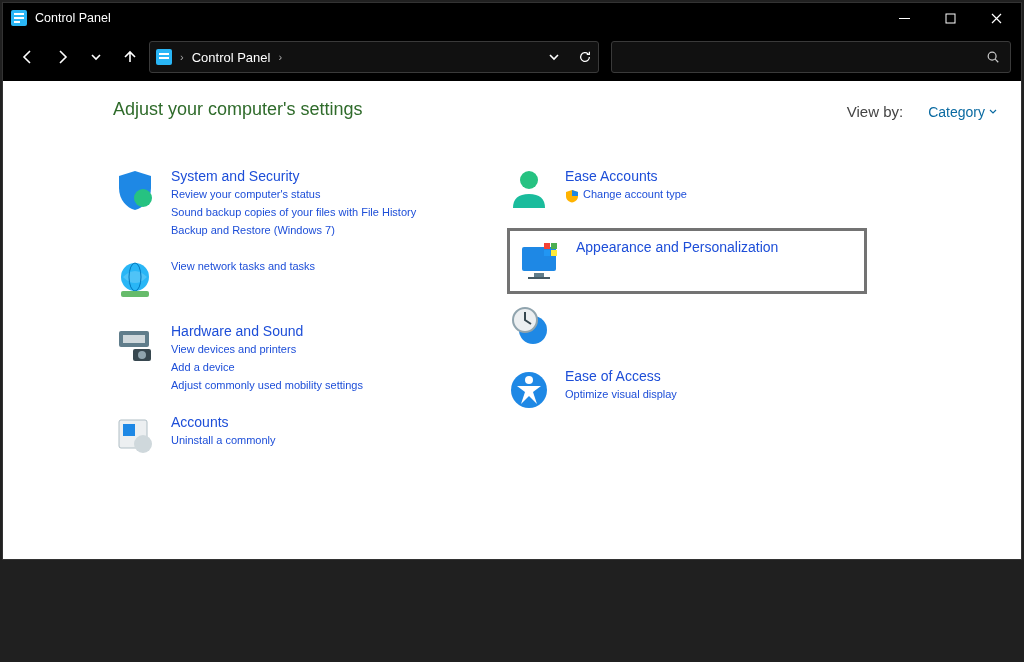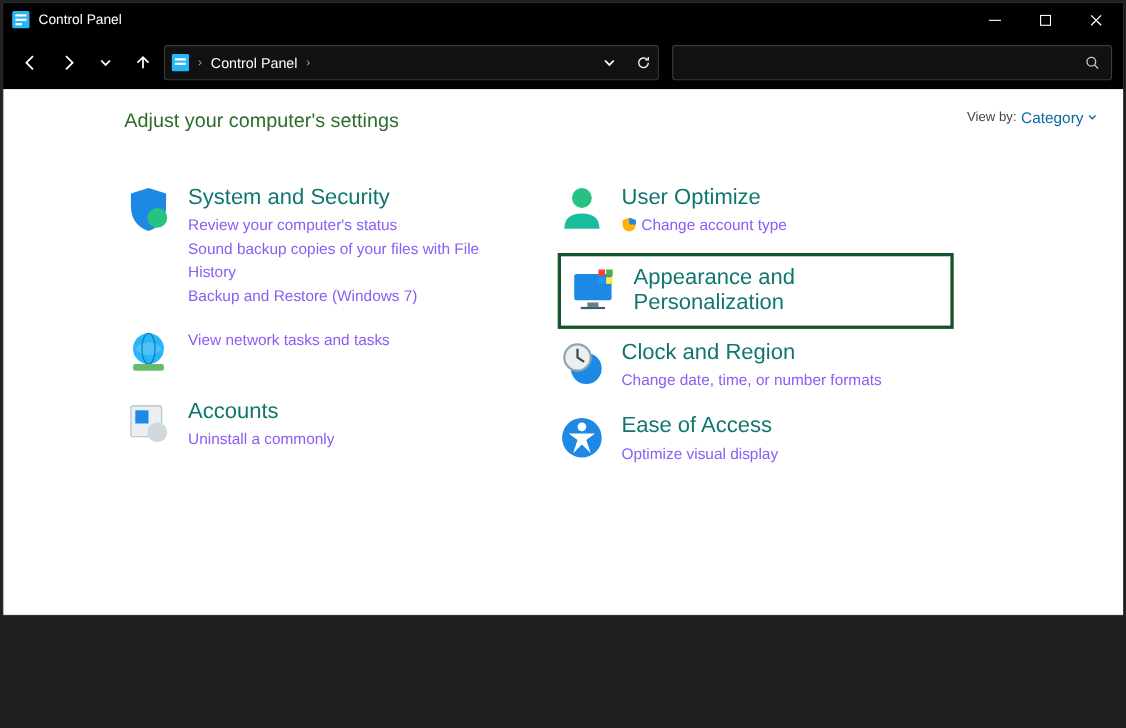--- a/index.html
+++ b/index.html
@@ -83,30 +83,30 @@
   }
   .content {
     flex: 1;
     background: #fff;
     padding: 18px 24px 24px 110px;
     overflow: auto;
     position: relative;
   }
   .header-row {
     display: flex;
-    align-items: flex-start;
+    align-items: flex-end;
     margin-bottom: 44px;
   }
   .header-row h1 {
     color: #2f6b2b;
     font-weight: 400;
     font-size: 18px;
   }
   .header-row .vbspacer { flex:1; }
-  .viewby-label { color: #444; font-size: 12px; margin-right: 4px; }
+  .viewby-label { color: #444; font-size: 15px; margin-right: 25px; }
   .viewby-link { color: #0a6aa1; font-size: 14px; display:inline-flex; align-items:center; gap:4px;}
   .grid {
     display: grid;
     grid-template-columns: 370px 360px;
     column-gap: 24px;
     row-gap: 14px;
     align-items: start;
   }
   .category {
     display: flex;
@@ -114,36 +114,35 @@
     padding: 4px 0 10px 0;
     position: relative;
   }
   .cat-icon {
     width: 44px; height: 44px;
     flex-shrink: 0;
     display: flex; align-items: center; justify-content: center;
   }
   .cat-body { display: flex; flex-direction: column; gap: 2px; }
   .cat-title {
-    color: #0f766e;
-    font-size: 20px;
+    color: #1d4ed8;
+    font-size: 14px;
     font-weight: 400;
     margin-bottom: 1px;
   }
   .cat-link {
-    color: #8b5cf6;
-    font-size: 14px;
+    color: #1d4ed8;
+    font-size: 11px;
     line-height: 1.45;
     text-decoration: none;
   }
-  .cat-link-row { display:flex; align-items:center; gap:4px;}
+  .cat-link-row { display:flex; align-items:flex-end; gap:4px;}
   .highlight {
-    border: 3px solid #14532d;
+    border: 3px solid #737373;
     padding: 8px 8px 8px 8px;
-    justify-content: center;
   }
   .col { display: flex; flex-direction: column; gap: 6px; }
   .shield-mini { width:14px; height:14px; display:inline-flex;}
   svg { display:block; }
 </style>
 </head>
 <body>
 
 <div class="window">
 
@@ -270,20 +269,36 @@
                 <path d="M10 18 Q22 6 34 18 Q22 30 10 18" fill="#4fc3f7"></path>
                 <ellipse cx="22" cy="18" rx="6" ry="14" fill="none" stroke="#0277bd" stroke-width="1"></ellipse>
                 <rect x="8" y="32" width="28" height="6" rx="2" fill="#66bb6a"></rect>
               </svg>
           </div>
           <div class="cat-body">
             <a class="cat-link">View network tasks and tasks</a>
           </div>
         </div>
 
+        <div class="category">
+          <div class="cat-icon">
+            <svg viewBox="0 0 44 44" width="44" height="44">
+                <rect x="6" y="8" width="30" height="16" rx="2" fill="#607d8b"></rect>
+                <rect x="10" y="12" width="22" height="8" fill="#cfd8dc"></rect>
+                <rect x="20" y="26" width="18" height="12" rx="2" fill="#37474f"></rect>
+                <circle cx="29" cy="32" r="4" fill="#90a4ae"></circle>
+              </svg>
+          </div>
+          <div class="cat-body">
+            <a class="cat-title">Hardware and Sound</a>
+            <a class="cat-link">View devices and printers</a>
+            <a class="cat-link">Add a device</a>
+            <a class="cat-link">Adjust commonly used mobility settings</a>
+          </div>
+        </div>
 
         <div class="category">
           <div class="cat-icon">
             <svg viewBox="0 0 44 44" width="44" height="44">
                 <rect x="6" y="6" width="28" height="28" rx="2" fill="#eceff1" stroke="#b0bec5"></rect>
                 <rect x="10" y="10" width="12" height="12" fill="#1e88e5"></rect>
                 <circle cx="30" cy="30" r="9" fill="#cfd8dc"></circle>
               </svg>
           </div>
           <div class="cat-body">
@@ -296,21 +311,21 @@
       <div class="col">
 
         <div class="category">
           <div class="cat-icon">
             <svg viewBox="0 0 44 44" width="44" height="44">
                 <circle cx="22" cy="12" r="9" fill="#26c281"></circle>
                 <path d="M6 40 Q6 26 22 26 Q38 26 38 40 Z" fill="#1abc9c"></path>
               </svg>
           </div>
           <div class="cat-body">
-            <a class="cat-title">User Optimize</a>
+            <a class="cat-title">Ease Accounts</a>
             <span class="cat-link-row">
               <span class="shield-mini">
                 <svg viewBox="0 0 14 14" width="14" height="14">
                     <path d="M7 1 L13 3 V7 C13 11 10 13 7 13.5 C4 13 1 11 1 7 V3 Z" fill="#ffb300"></path>
                     <path d="M7 1 L13 3 V7 L7 7 Z" fill="#1e88e5"></path>
                   </svg>
               </span>
               <a class="cat-link">Change account type</a>
             </span>
           </div>
@@ -334,24 +349,20 @@
         </div>
 
         <div class="category">
           <div class="cat-icon">
             <svg viewBox="0 0 44 44" width="44" height="44">
                 <circle cx="26" cy="26" r="14" fill="#1e88e5"></circle>
                 <circle cx="18" cy="16" r="12" fill="#eceff1" stroke="#90a4ae" stroke-width="2"></circle>
                 <path d="M18 8 L18 16 L24 20" stroke="#37474f" stroke-width="2" fill="none"></path>
               </svg>
           </div>
-          <div class="cat-body">
-            <a class="cat-title">Clock and Region</a>
-            <a class="cat-link">Change date, time, or number formats</a>
-          </div>
         </div>
 
         <div class="category">
           <div class="cat-icon">
             <svg viewBox="0 0 44 44" width="44" height="44">
                 <circle cx="22" cy="22" r="18" fill="#1e88e5"></circle>
                 <circle cx="22" cy="12" r="4" fill="#fff"></circle>
                 <path d="M10 18 L34 18 L26 24 L30 36 L22 28 L14 36 L18 24 Z" fill="#fff"></path>
               </svg>
           </div>

